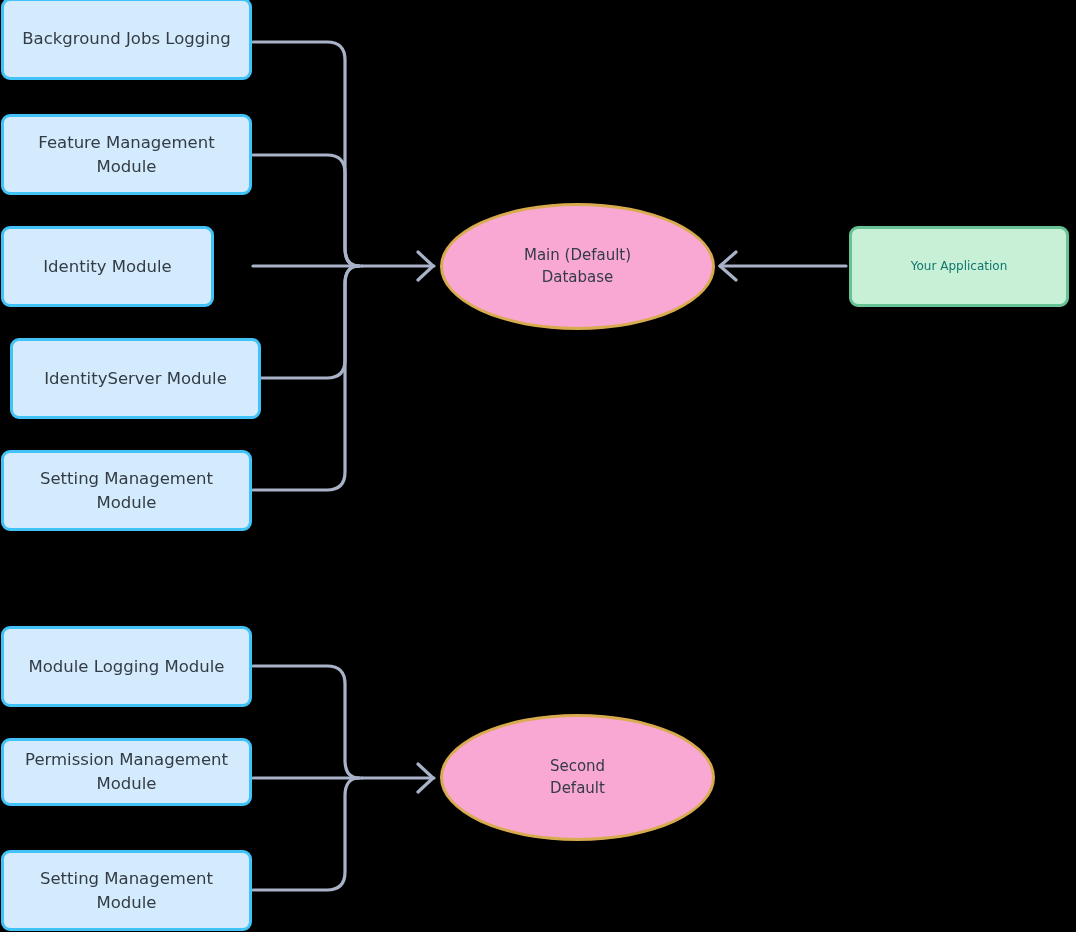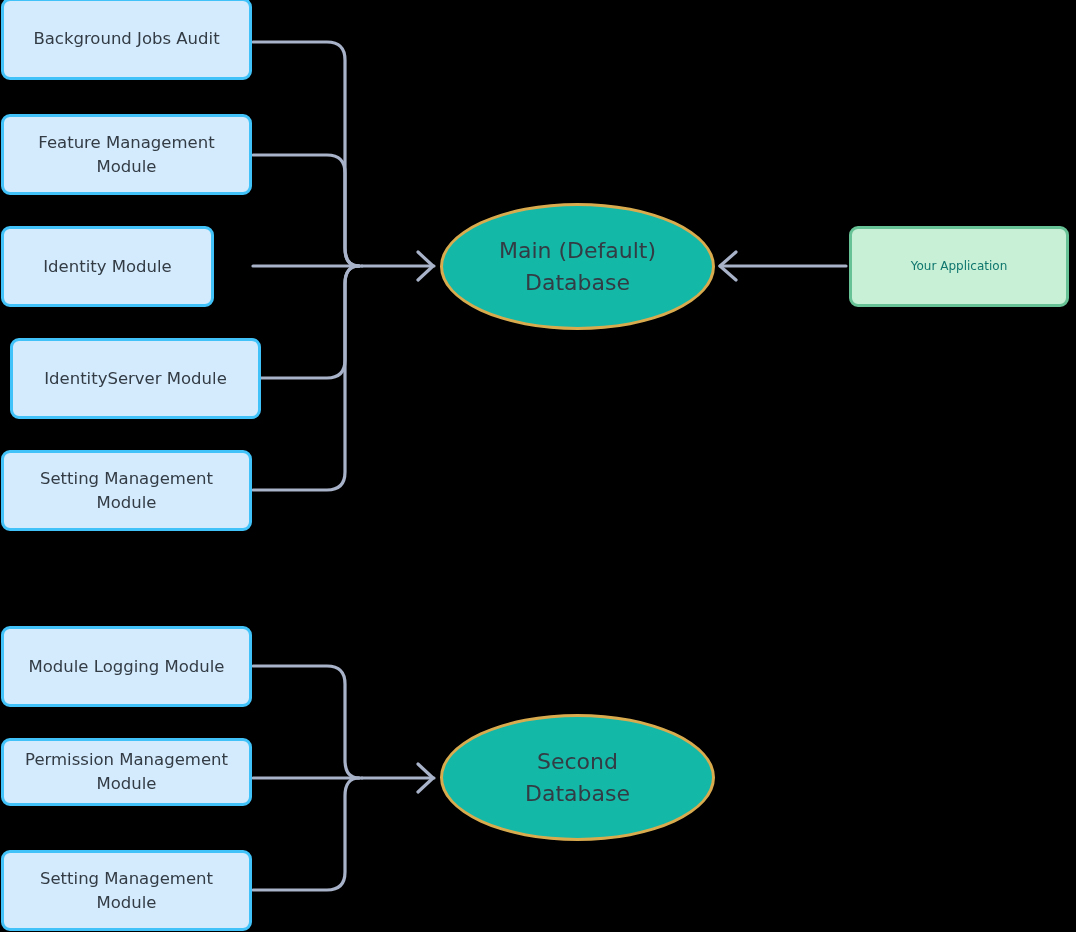--- a/index.html
+++ b/index.html
@@ -36,25 +36,25 @@
     z-index: 2;
   }
   .node-module {
     background: #d3ebfd;
     border: 3px solid #41c3f9;
     border-radius: 9px;
     color: #333b44;
     font-size: 16.5px;
   }
   .node-db {
-    background: #14b8a6;
+    background: #f9a8d4;
     border: 3px solid #d9ab4f;
     border-radius: 50%;
     color: #333b44;
-    font-size: 22px;
+    font-size: 15px;
   }
   .node-app {
     background: #c8f0d6;
     border: 3px solid #67c295;
     border-radius: 9px;
     color: #0f766e;
     font-size: 12px;
   }
   .node-label {
     padding: 0 10px;
@@ -83,21 +83,21 @@
 
       <path d="M 253 666 L 327 666 Q 345 666 345 684 L 345 760 Q 345 778 359 778"></path>
       <path d="M 253 778 L 362 778"></path>
       <path d="M 253 890 L 327 890 Q 345 890 345 872 L 345 796 Q 345 778 359 778"></path>
       <path d="M 362 778 L 434 778"></path>
       <path d="M 418 764 L 433 778 L 418 792"></path>
     </g>
   </svg>
 
   <div class="node node-module" style="left:1px; top:-2px; width:251px; height:82px;">
-    <span class="node-label">Background Jobs Audit</span>
+    <span class="node-label">Background Jobs Logging</span>
   </div>
 
   <div class="node node-module" style="left:1px; top:114px; width:251px; height:81px;">
     <span class="node-label">Feature Management
 Module</span>
   </div>
 
   <div class="node node-module" style="left:1px; top:226px; width:213px; height:81px;">
     <span class="node-label">Identity Module</span>
   </div>
@@ -129,16 +129,16 @@
 Module</span>
   </div>
 
   <div class="node node-module" style="left:1px; top:850px; width:251px; height:81px;">
     <span class="node-label">Setting Management
 Module</span>
   </div>
 
   <div class="node node-db" style="left:440px; top:714px; width:275px; height:127px;">
     <span class="node-label">Second
-Database</span>
+Default</span>
   </div>
 
 </div>
 
 </body></html>

